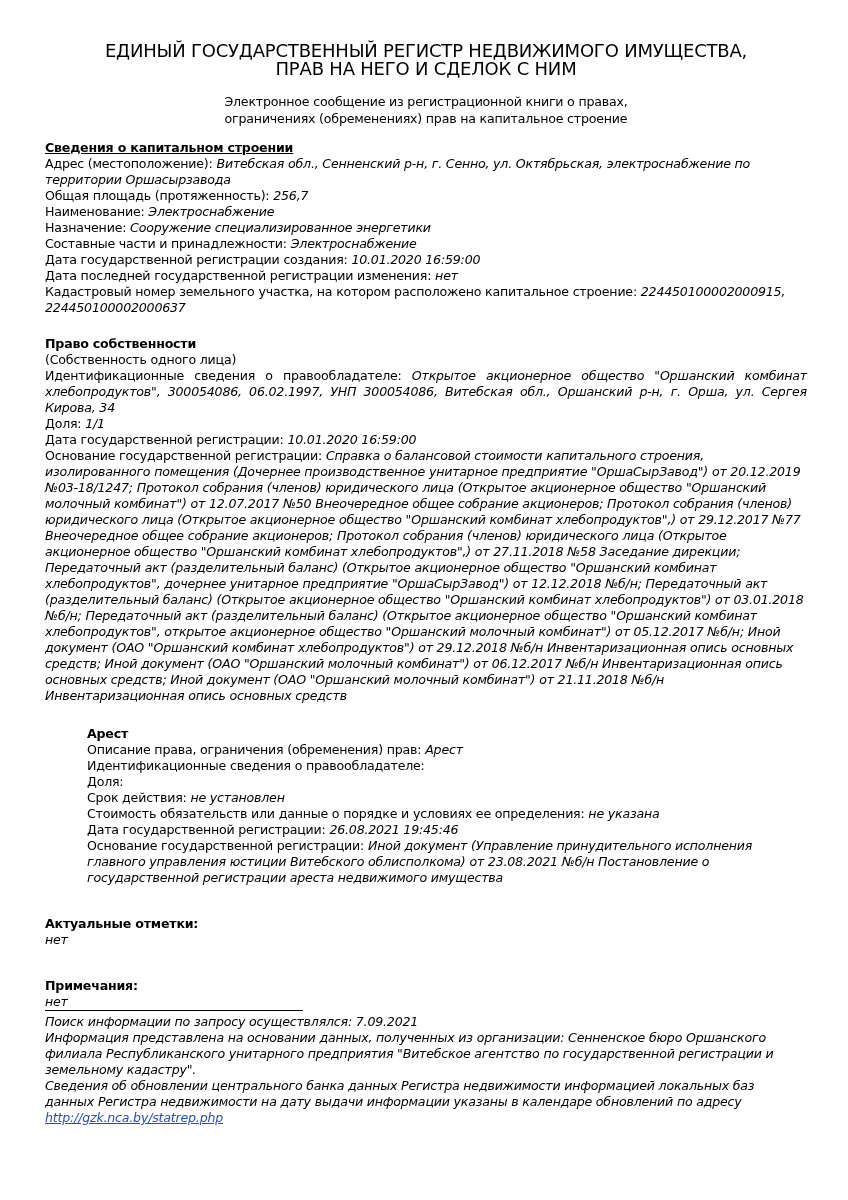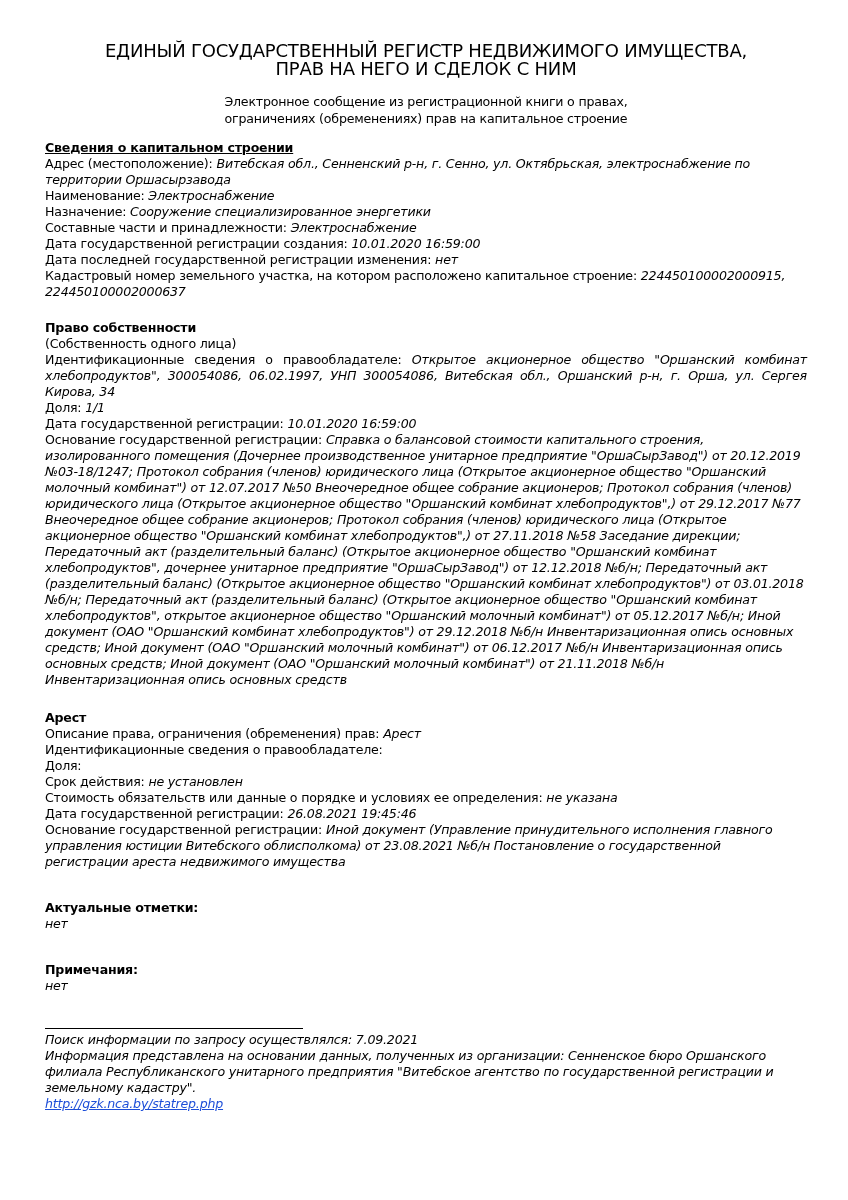--- a/index.html
+++ b/index.html
@@ -11,32 +11,32 @@
     color: #000; overflow: hidden;
     letter-spacing: -0.2px;
   }
   .page { padding: 42px 41px 0 45px; }
 
   .doc-title { text-align: center; font-size: 18px; line-height: 18px; }
   .doc-subtitle { text-align: center; margin-top: 15px; line-height: 17px; }
 
   .section { margin-top: 20px; }
   .section.first { margin-top: 13px; }
-  .section.arrest { margin-top: 22px; }
+  .section.arrest { margin-top: 22px; margin-left: 42px; }
   .sec-heading { font-weight: bold; }
   .sec-heading.underlined { text-decoration: underline; }
 
   .line { }
   .line.just { text-align: justify; }
   .val, .i { font-style: italic; }
 
   .small-section { margin-top: 30px; }
   .small-section .sec-heading { margin-bottom: 0; }
 
-  .footer { margin-top: 34px; }
+  .footer { }
   .divider { width: 258px; border-top: 1px solid #000; margin-bottom: 3px; }
   .footer .line { font-style: italic; }
   a.link { font-style: italic; text-decoration: underline; }
 </style>
 </head>
 <body>
 
 <div class="page">
 
   <div class="doc-title">
@@ -44,20 +44,21 @@
     <div>ПРАВ НА НЕГО И СДЕЛОК С НИМ</div>
   </div>
   <div class="doc-subtitle">
     <div>Электронное сообщение из регистрационной книги о правах,</div>
     <div>ограничениях (обременениях) прав на капитальное строение</div>
   </div>
 
   <div class="section first">
     <div class="sec-heading underlined">Сведения о капитальном строении</div>
     <div class="line"><span class="lbl">Адрес (местоположение):</span> <span class="val">Витебская обл., Сенненский р-н, г. Сенно, ул. Октябрьская, электроснабжение по территории Оршасырзавода</span></div>
+    <div class="line"><span class="lbl">Общая площадь (протяженность):</span> <span class="val">256,7</span></div>
     <div class="line"><span class="lbl">Наименование:</span> <span class="val">Электроснабжение</span></div>
     <div class="line"><span class="lbl">Назначение:</span> <span class="val">Сооружение специализированное энергетики</span></div>
     <div class="line"><span class="lbl">Составные части и принадлежности:</span> <span class="val">Электроснабжение</span></div>
     <div class="line"><span class="lbl">Дата государственной регистрации создания:</span> <span class="val">10.01.2020 16:59:00</span></div>
     <div class="line"><span class="lbl">Дата последней государственной регистрации изменения:</span> <span class="val">нет</span></div>
     <div class="line"><span class="lbl">Кадастровый номер земельного участка, на котором расположено капитальное строение:</span> <span class="val">224450100002000915, 224450100002000637</span></div>
   </div>
 
   <div class="section">
     <div class="sec-heading">Право собственности</div>
@@ -86,16 +87,17 @@
 
   <div class="small-section">
     <div class="sec-heading">Примечания:</div>
     <div class="line val">нет</div>
   </div>
 
   <div class="footer">
     <div class="divider"></div>
     <div class="line">Поиск информации по запросу осуществлялся: 7.09.2021</div>
     <div class="line">Информация представлена на основании данных, полученных из организации: Сенненское бюро Оршанского филиала Республиканского унитарного предприятия "Витебское агентство по государственной регистрации и земельному кадастру".</div>
+    <div class="line">Сведения об обновлении центрального банка данных Регистра недвижимости информацией локальных баз данных Регистра недвижимости на дату выдачи информации указаны в календаре обновлений по адресу</div>
     <div class="line"><a class="link" href="#" title="http://gzk.nca.by/statrep.php" style="color: #1d4ed8;">http://gzk.nca.by/statrep.php</a></div>
   </div>
 
 </div>
 
 </body></html>

